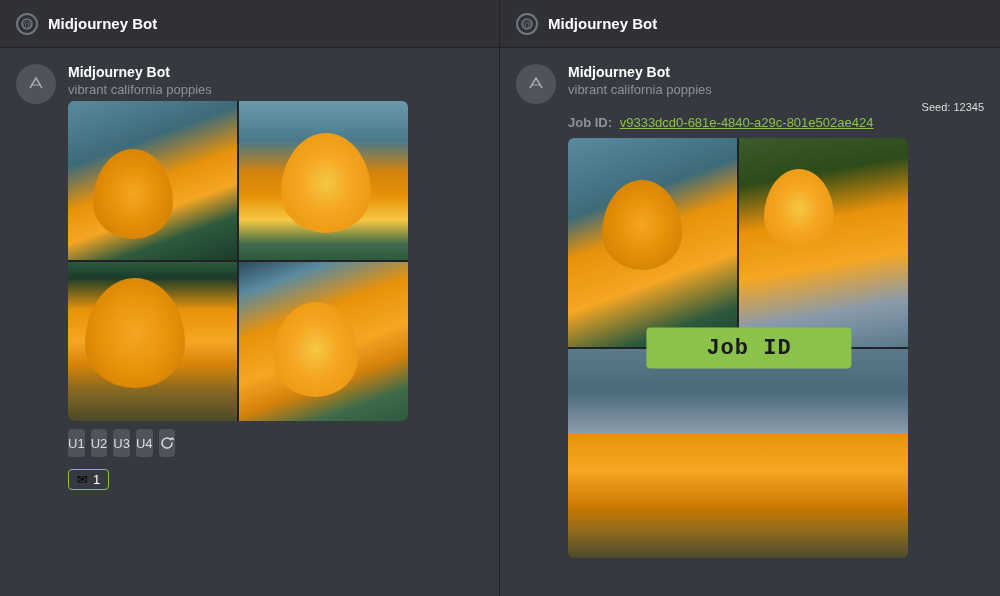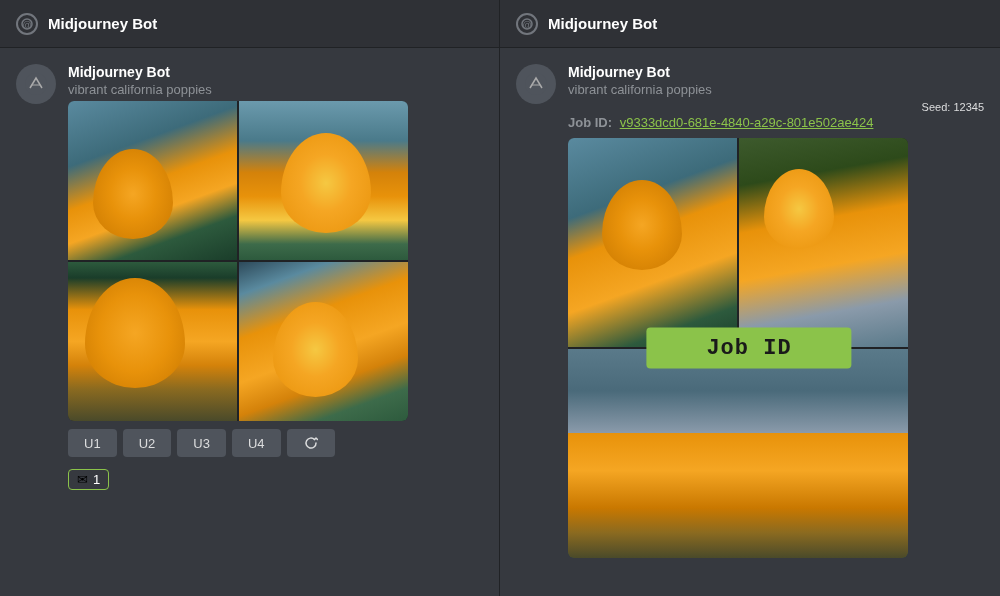--- a/index.html
+++ b/index.html
@@ -161,21 +161,21 @@
       gap: 6px;
       margin-top: 8px;
       flex-wrap: wrap;
     }
 
     .btn {
       background: #4f545c;
       color: #dcddde;
       border: none;
       border-radius: 4px;
-      padding: 6px 16px;
+      padding: 6px 0;
       font-size: 13px;
       font-weight: 500;
       cursor: pointer;
       display: flex;
       align-items: center;
       gap: 6px;
     }
 
     .btn-icon {
       width: 16px;

